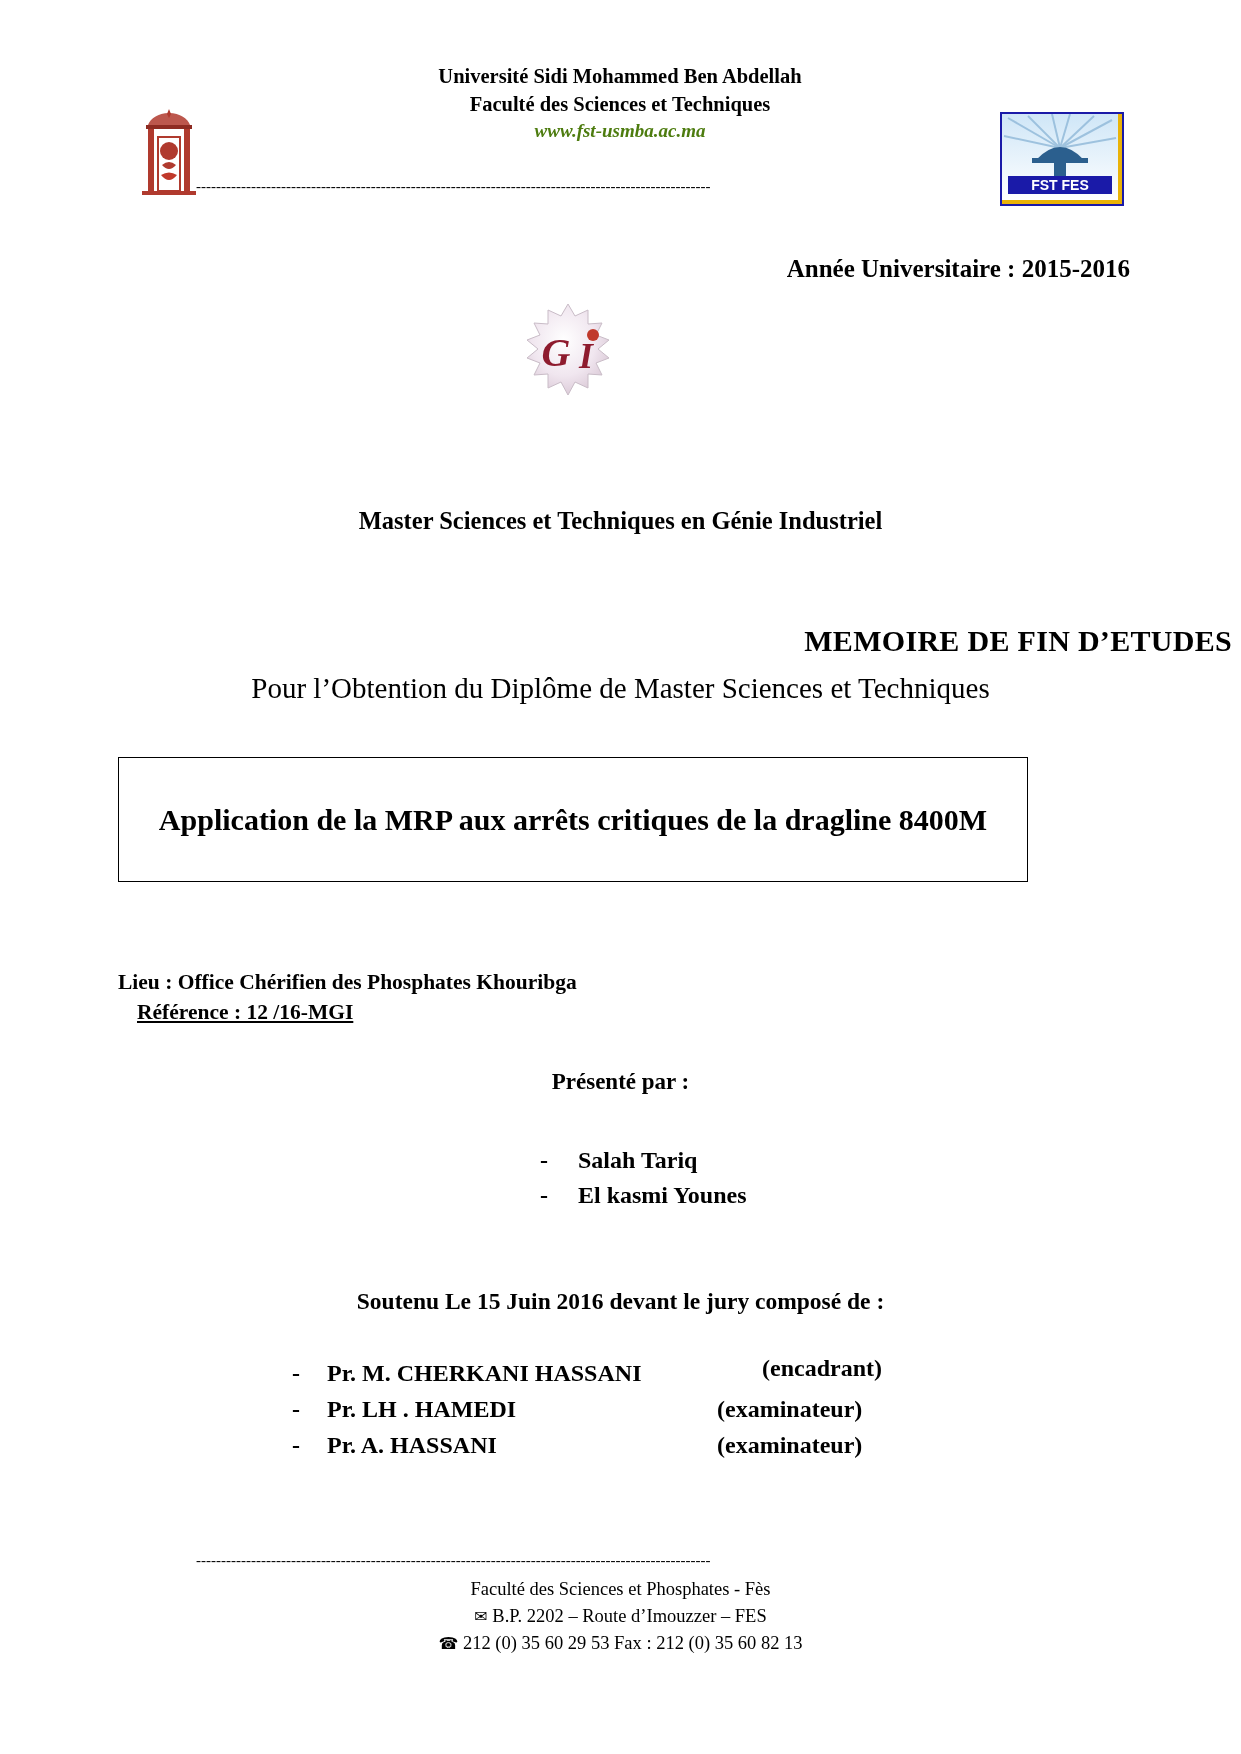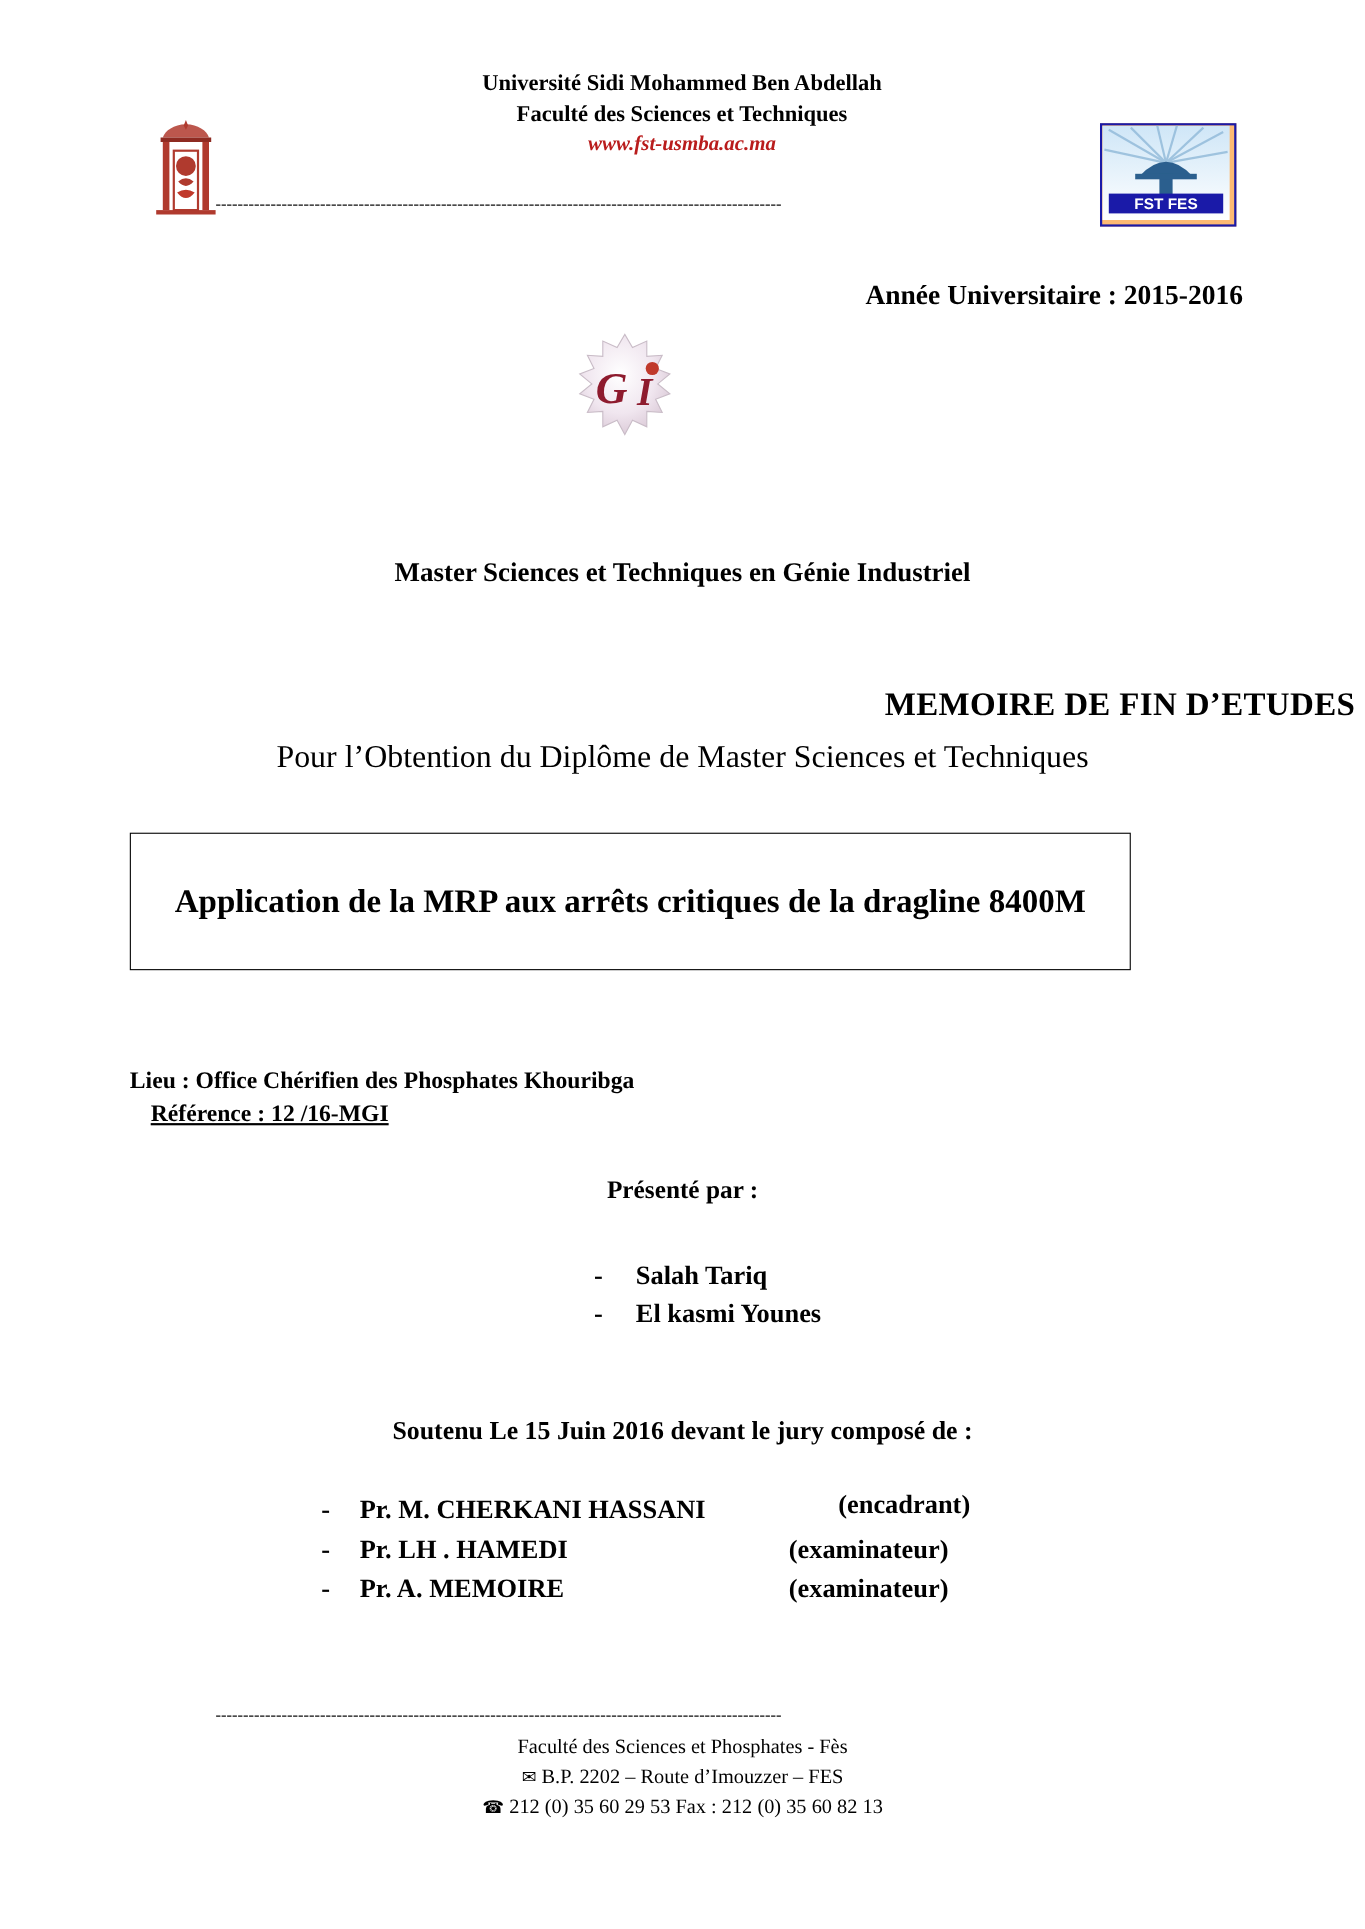--- a/index.html
+++ b/index.html
@@ -41,42 +41,42 @@
   }
   .header-center .line1,
   .header-center .line2 {
     font-weight: bold;
     font-size: 20.5px;
   }
   .header-center .line3 {
     font-weight: bold;
     font-style: italic;
     font-size: 19px;
-    color: #b91c1c;
+    color: #4d7c0f;
   }
 
   
   .emblem-left {
     position: absolute;
     left: 128px;
     top: 52px;
     width: 82px;
     height: 92px;
   }
   .emblem-left svg { display: block; }
 
   
   .logo-right {
     position: absolute;
     left: 1000px;
     top: 57px;
     width: 120px;
     height: 90px;
     border: 2px solid #1a1aa8;
-    background: #fdba74;
+    background: #eab308;
     overflow: hidden;
   }
   .logo-right svg { display:block; }
 
   
   .rule-dashed {
     position: absolute;
     font-family: "Liberation Serif", serif;
     font-size: 15px;
     letter-spacing: 0px;
@@ -378,21 +378,21 @@
       <span class="dash">-</span>
       <span class="nm" style="min-width:470px">Pr. M. CHERKANI HASSANI</span>
     </div>
     <div class="row">
       <span class="dash">-</span>
       <span class="nm" style="min-width:390px">Pr. LH . HAMEDI</span>
       <span class="role">(examinateur)</span>
     </div>
     <div class="row">
       <span class="dash">-</span>
-      <span class="nm" style="min-width:390px">Pr. A. MEMOIRE</span>
+      <span class="nm" style="min-width:390px">Pr. A. HASSANI</span>
       <span class="role">(examinateur)</span>
     </div>
   </div>
 
   <div style="position:absolute; left:762px; top:1355px; font-weight:bold; font-size:24px;">(encadrant)</div>
 
   <div class="rule-dashed rule-bottom">-------------------------------------------------------------------------------------------------------</div>
 
   <div class="footer">
     <span class="fline">Faculté des Sciences et Phosphates -  Fès</span>

